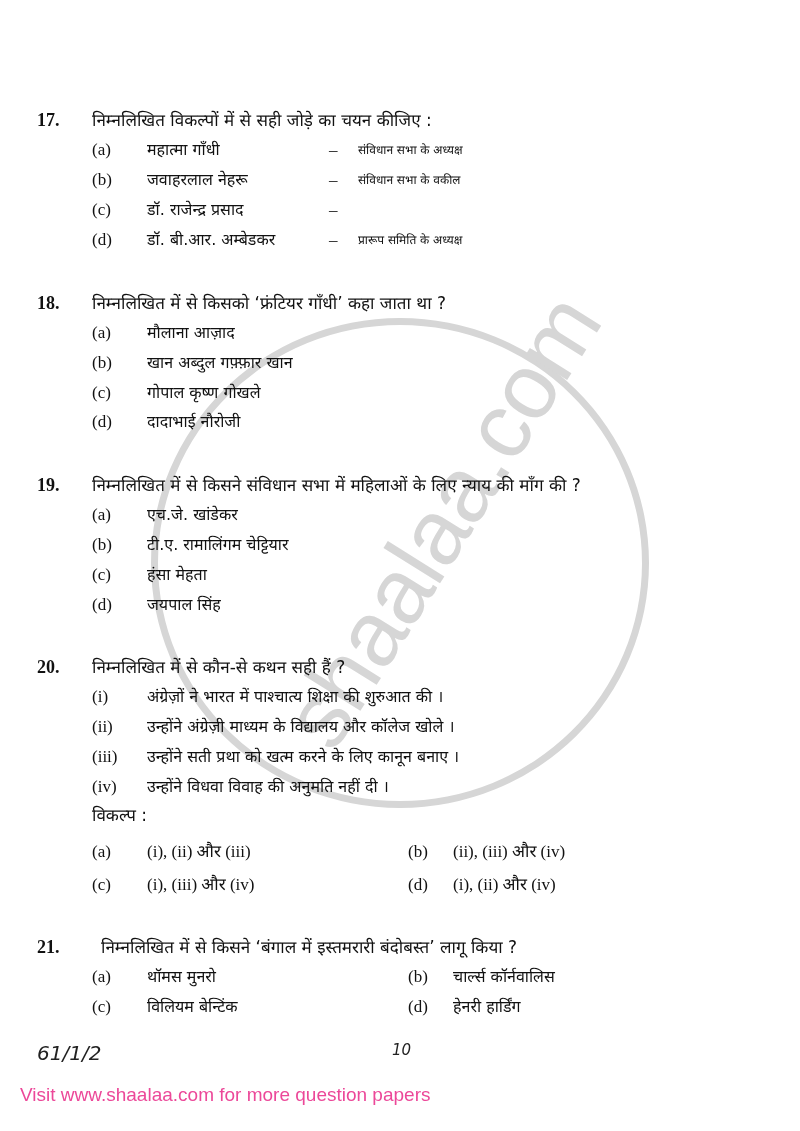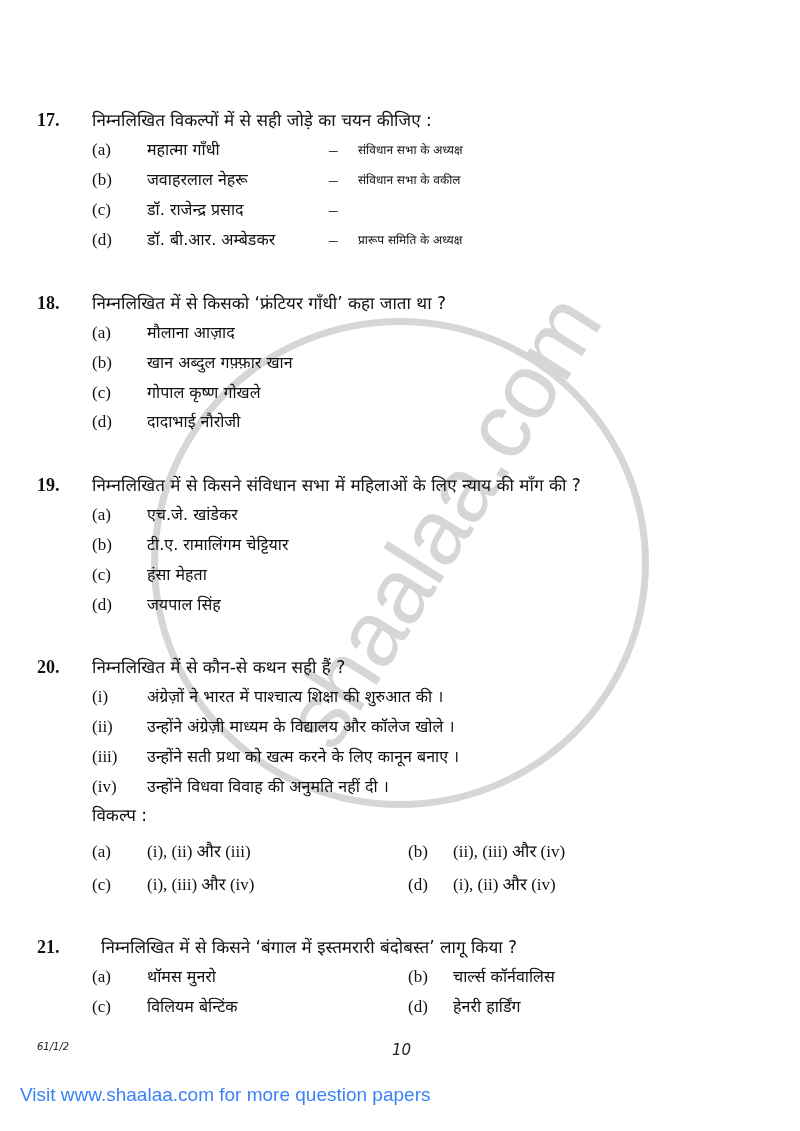--- a/index.html
+++ b/index.html
@@ -108,39 +108,39 @@
       font-family: "DejaVu Sans", "Liberation Sans", sans-serif;
     }
     .lbl.right { left: 408px; }
     .opt.right { left: 441px; margin-left: 12px; }
     .footer-code {
       position: absolute;
       left: 37px;
       top: 1041px;
       font-family: "DejaVu Sans", "Liberation Sans", sans-serif;
       font-style: italic;
-      font-size: 10px;
+      font-size: 20px;
       color: #222;
     }
     .footer-page {
       position: absolute;
       left: 392px;
       top: 1041px;
       font-family: "DejaVu Sans", "Liberation Sans", sans-serif;
       font-style: italic;
       font-size: 15px;
       color: #222;
     }
     .footer-link {
       position: absolute;
       left: 20px;
       top: 1084px;
       font-family: "Liberation Sans", "DejaVu Sans", sans-serif;
       font-size: 19px;
-      color: #3b82f6;
+      color: #ec4899;
       text-decoration: none;
     }
   </style>
 </head>
 <body>
 
 <div class="page">
 
   <div class="wm-ring"></div>
   <div class="wm-text">shaalaa.com</div>

